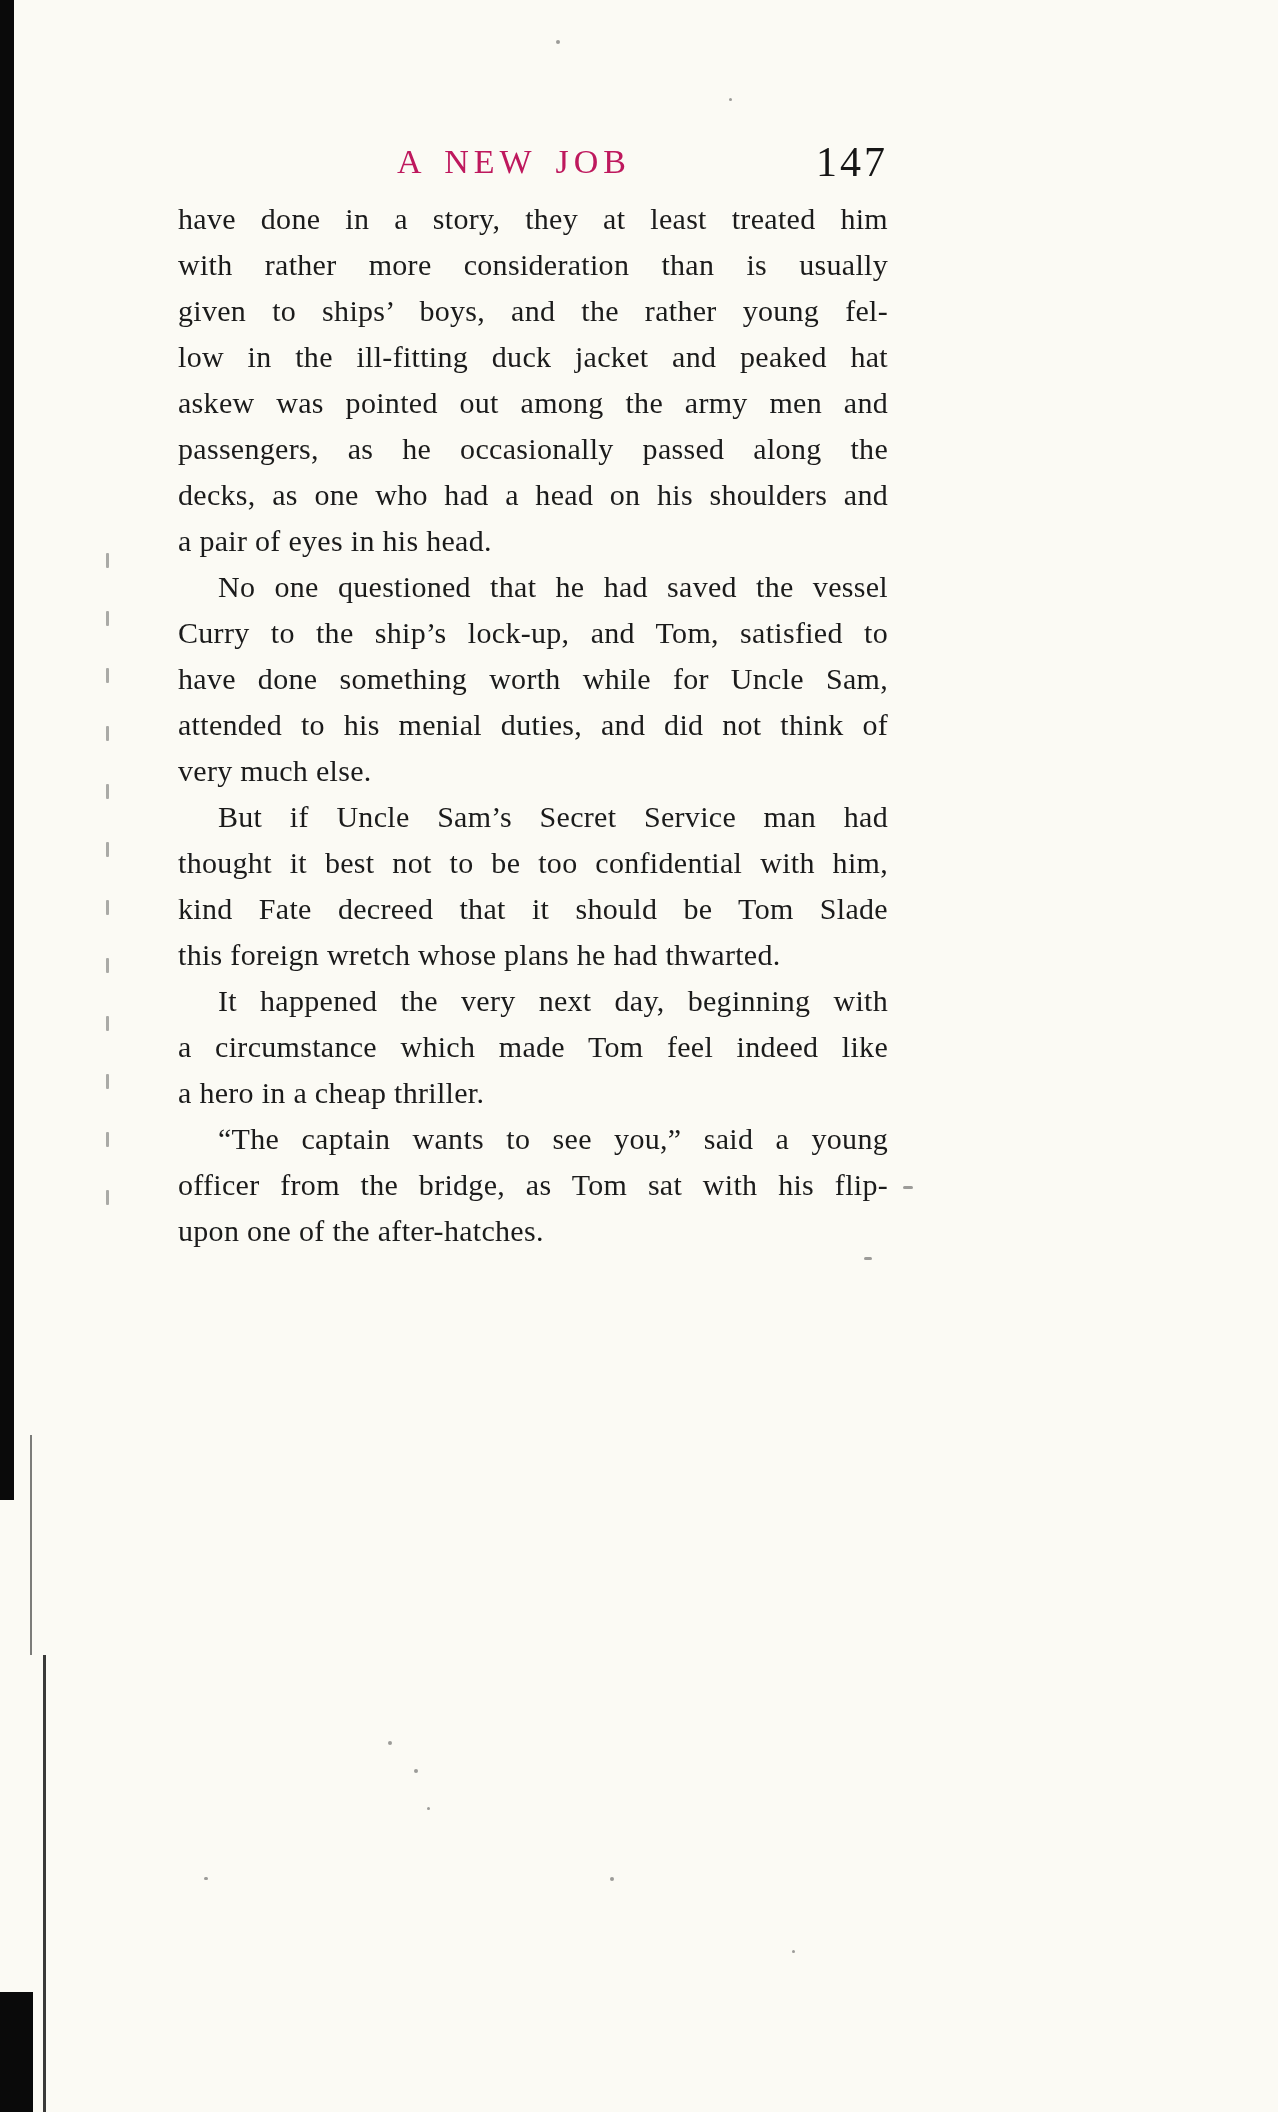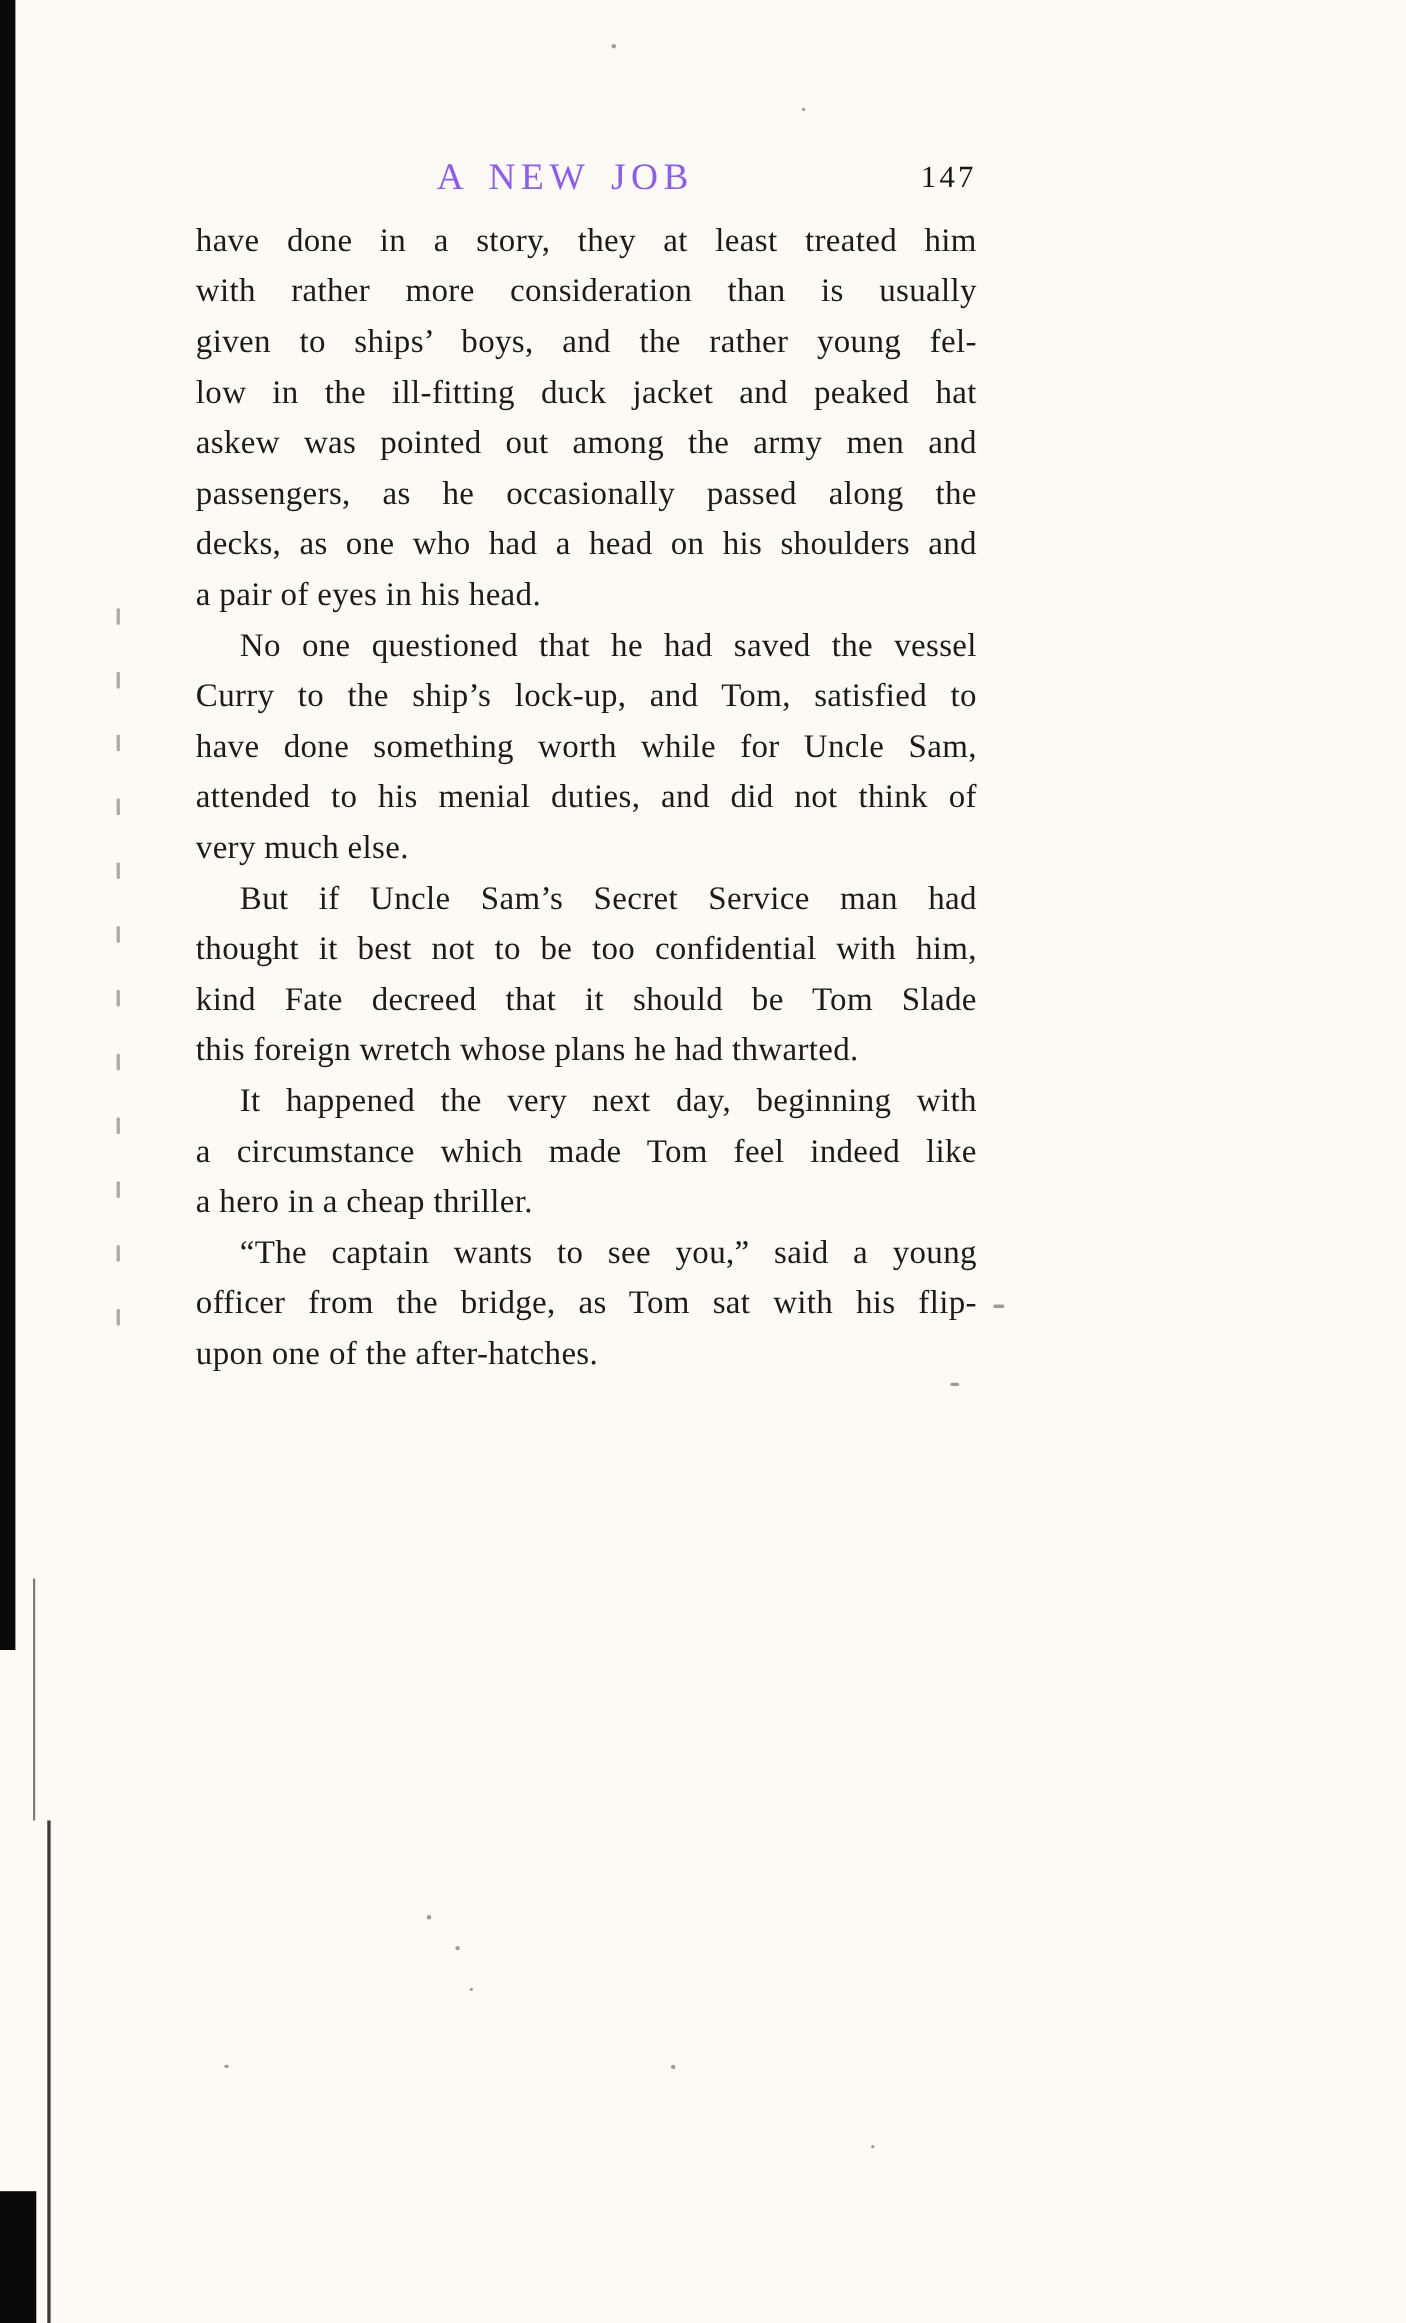--- a/index.html
+++ b/index.html
@@ -66,26 +66,26 @@
   .header-row {
     position: relative;
     height: 48px;
   }
   .header-title {
     text-align: center;
     font-size: 34px;
     line-height: 48px;
     letter-spacing: 5px;
     word-spacing: 6px;
-    color: #8b5cf6;
+    color: #be185d;
   }
   .page-num {
     position: absolute;
     right: 0; top: 0;
-    font-size: 28px;
+    font-size: 42px;
     line-height: 48px;
     letter-spacing: 3px;
     color: #161616;
   }
   .body-text {
     margin-top: 10px;
     font-size: 30px;
     letter-spacing: 0.3px;
   }
   .line {

